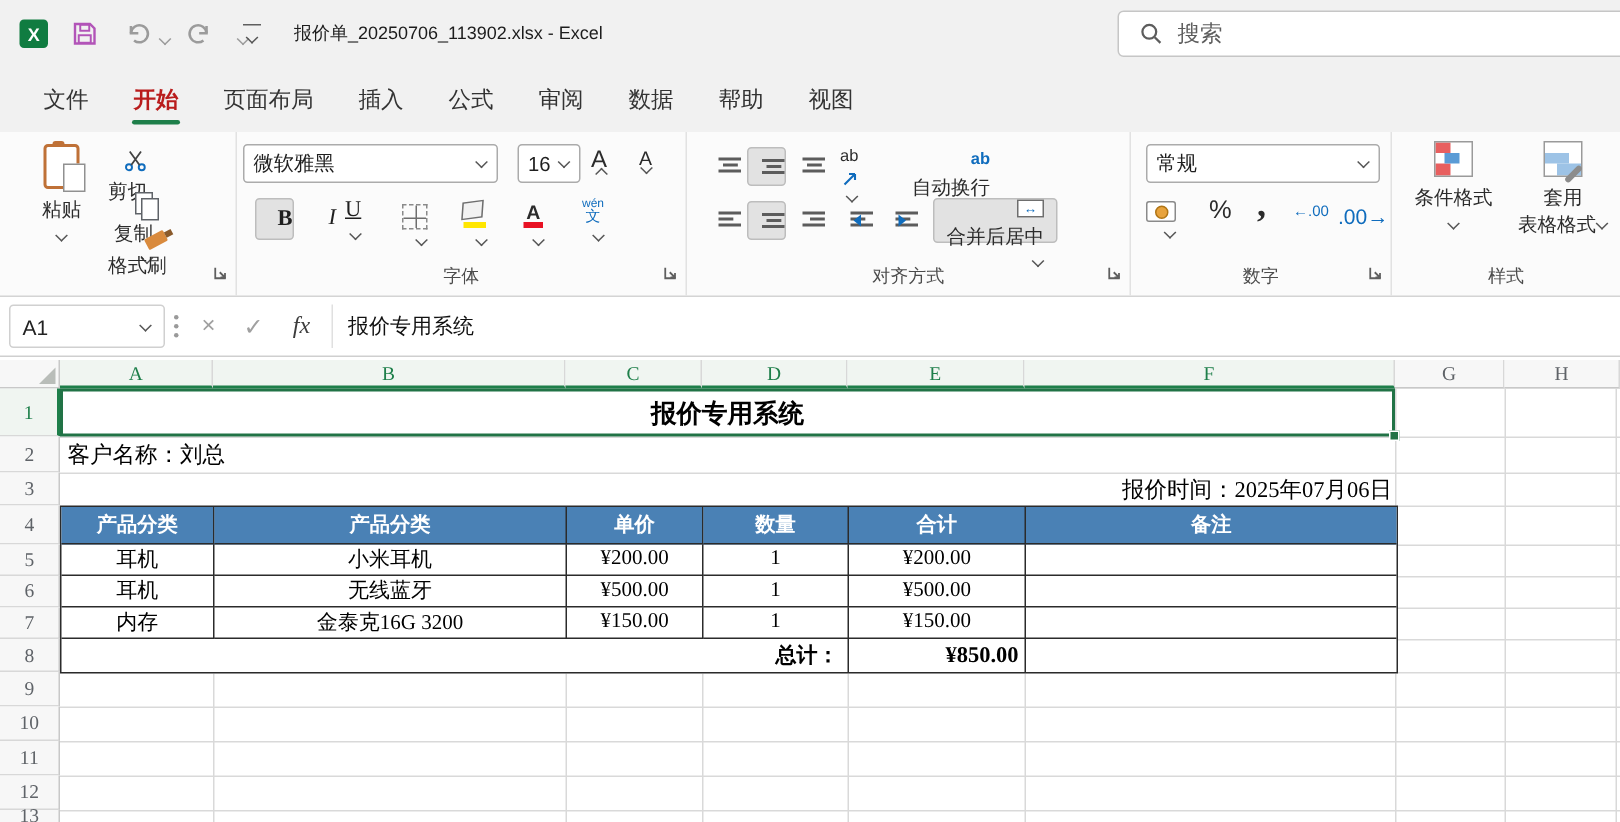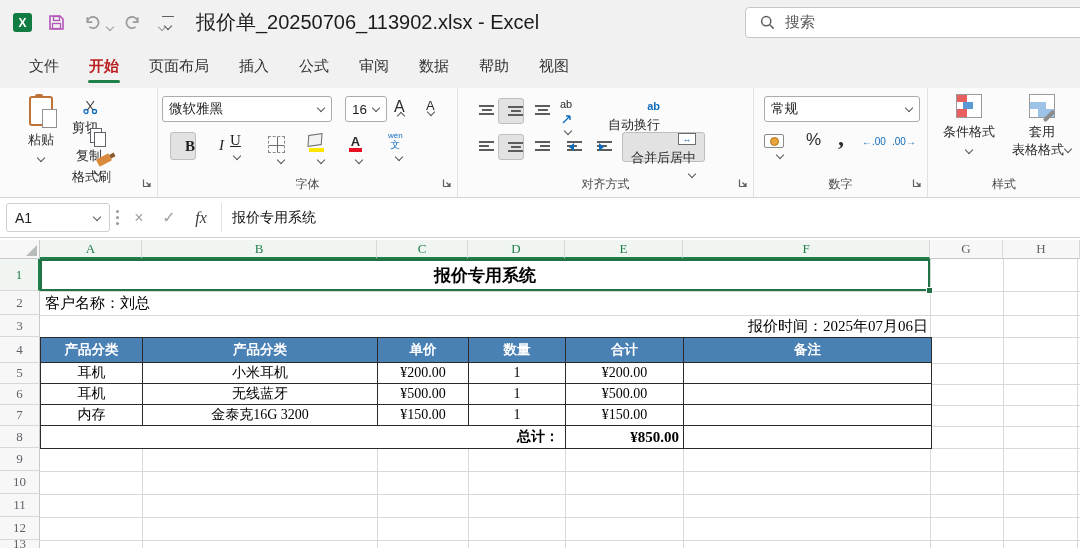--- a/index.html
+++ b/index.html
@@ -7,21 +7,21 @@
        font-family:"Liberation Sans","DejaVu Sans",sans-serif;color:#222;}
   .ab{position:absolute;}
   .r{display:flex;align-items:center;}
   .ct{justify-content:center;text-align:center;}
 
   
   .titlebar{left:0;top:0;width:1080px;height:44px;background:#f1f1f1;}
   .xl-logo{left:13px;top:13px;width:19px;height:19px;background:#107C41;border-radius:3px;
            color:#fff;font-weight:bold;font-size:12px;display:flex;align-items:center;justify-content:center;}
   .qatbtn{top:10px;width:24px;height:24px;display:flex;align-items:center;justify-content:center;}
-  .doc-title{left:196px;top:0;height:44px;display:flex;align-items:center;font-size:20px;color:#1c1c1c;}
+  .doc-title{left:196px;top:0;height:44px;display:flex;align-items:center;font-size:12px;color:#1c1c1c;}
   .searchbox{left:745px;top:7px;width:345px;height:31px;background:#fff;border:1px solid #c6c6c6;
              border-radius:4px;display:flex;align-items:center;padding-left:14px;box-sizing:border-box;}
   .searchbox span{color:#5d5d5d;font-size:15px;margin-left:10px;}
 
   
   .menubar{left:0;top:44px;width:1080px;height:44px;background:#f1f1f1;display:flex;align-items:center;padding-left:14px;box-sizing:border-box;}
   .mtab{position:relative;padding:0 15px;font-size:15px;color:#333;height:44px;display:flex;align-items:center;cursor:default;}
   .mtab.active{font-weight:bold;color:#b91c1c;}
   .mtab.active::after{content:"";position:absolute;left:14px;right:14px;bottom:5px;height:3px;background:#1e7f4a;border-radius:2px;}
 
@@ -324,21 +324,21 @@
       </div>
       <div class="tbtn" style="left:52px;top:42px;font-size:17px;color:#2b2b2b;">
           <span>%</span>
         </div>
       <div class="tbtn" style="left:84px;top:36px;font-size:24px;font-weight:bold;font-family:'Liberation Serif',serif;color:#2b2b2b;">
           <span>,</span>
         </div>
       <div class="tbtn" style="left:108px;top:48px;font-size:10px;color:#0f6cbd;">
           <span>←.00</span>
         </div>
-      <div class="tbtn" style="left:138px;top:48px;font-size:10px;color:#0f6cbd;">
+      <div class="tbtn" style="left:138px;top:48px;font-size:14px;color:#0f6cbd;">
           <span>.00→</span>
         </div>
       <div class="grplabel">数字</div>
       <div class="launcher">
         <svg width="10" height="10" viewBox="0 0 10 10">
             <path d="M1.5 1.5 v7 h7" fill="none" stroke="#5f5f5f" stroke-width="1.2"></path>
             <path d="M4.5 4.5 l3.5 3.5 M8 5 v3 h-3" fill="none" stroke="#5f5f5f" stroke-width="1.2"></path>
           </svg>
       </div>
     </div>

